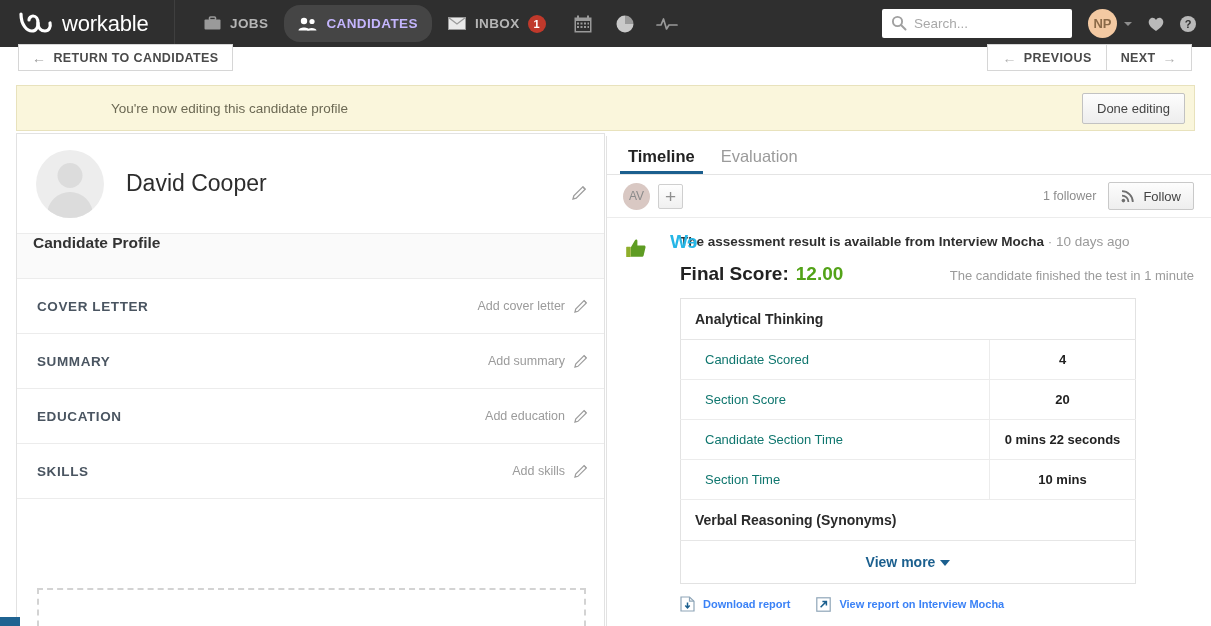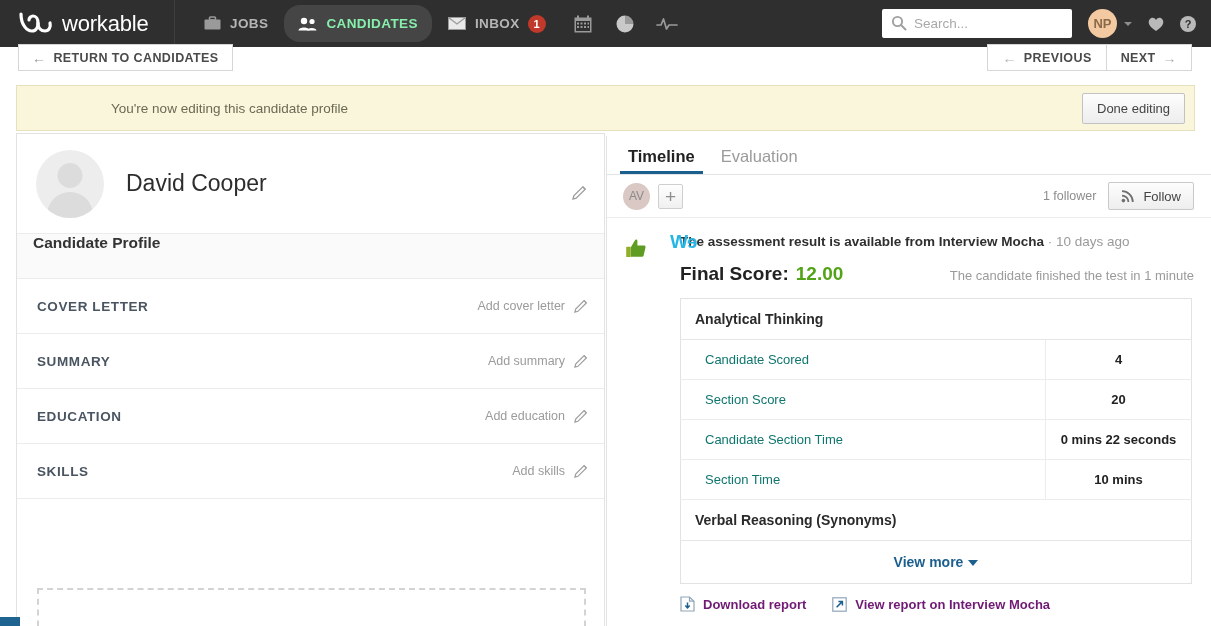--- a/index.html
+++ b/index.html
@@ -36,21 +36,21 @@
     color: #ffffff; font-size: 22px; letter-spacing: -0.2px;
     font-weight: 400;
   }
   .nav-items { display: flex; align-items: center; height: 47px; margin-left: 15px; }
   .nav-item {
     display: flex; align-items: center; height: 37px;
     padding: 0 14px; margin-right: 2px;
     color: #b5b5b5; font-size: 13.5px; font-weight: 700;
     letter-spacing: 0.4px; border-radius: 2px; cursor: pointer;
   }
-  .nav-item.active { background: #454545; color: #86efac; border-radius: 16px; }
+  .nav-item.active { background: #454545; color: #c4b5fd; border-radius: 16px; }
   .nav-item .ico { margin-right: 9px; display: flex; align-items: center; }
   .nav-icon-only {
     display: flex; align-items: center; justify-content: center;
     width: 42px; height: 37px; cursor: pointer;
   }
   .badge {
     display: inline-flex; align-items: center; justify-content: center;
     min-width: 18px; height: 18px; padding: 0 5px; margin-left: 8px;
     border-radius: 9px; background: #c0392b; color: #fff;
     font-size: 11px; font-weight: 700; letter-spacing: 0;
@@ -263,21 +263,21 @@
   .event-text .meta { color: #9a9a9a; font-weight: 400; }
   .final-score {
     margin-top: 12px; padding-left: 11px;
     display: flex; align-items: baseline;
   }
   .fs-label { font-size: 19px; font-weight: 700; color: #222; }
   .fs-value { font-size: 19px; font-weight: 700; color: #53a318; margin-left: 7px; }
   .fs-note { margin-left: auto; font-size: 13px; color: #9b9b9b; }
 
   .rep-table {
-    margin: 13px 0 0 11px; width: 512px;
+    margin: 13px 0 0 11px; width: 456px;
     border: 1px solid #e2e2e2; border-collapse: collapse;
     background: #fff;
   }
   .rep-table .grp td {
     padding: 12px 0 12px 14px; font-size: 14px; font-weight: 700; color: #2a2a2a;
     border-bottom: 1px solid #e6e6e6;
   }
   .rep-table .row td {
     border-bottom: 1px solid #ececec; font-size: 13px; color: #0f766e;
   }
@@ -297,22 +297,22 @@
   .viewmore .cv {
     display: inline-block; margin-left: 5px;
     width: 0; height: 0; vertical-align: middle;
     border-left: 5px solid transparent; border-right: 5px solid transparent;
     border-top: 6px solid #1b5f8e;
   }
   .report-links {
     margin: 12px 0 0 11px; display: flex; align-items: center;
   }
   .rep-link {
-    display: flex; align-items: center; font-size: 13px;
-    color: #701a75; font-weight: 700; cursor: pointer; margin-right: 26px; justify-content: flex-end;
+    display: flex; align-items: center; font-size: 11px;
+    color: #3b82f6; font-weight: 700; cursor: pointer; margin-right: 26px; justify-content: flex-end;
   }
   .rep-link .ic { margin-right: 8px; display: flex; }
 </style>
 </head>
 <body>
 
 <div class="app">
 
   <div class="topnav">
 

